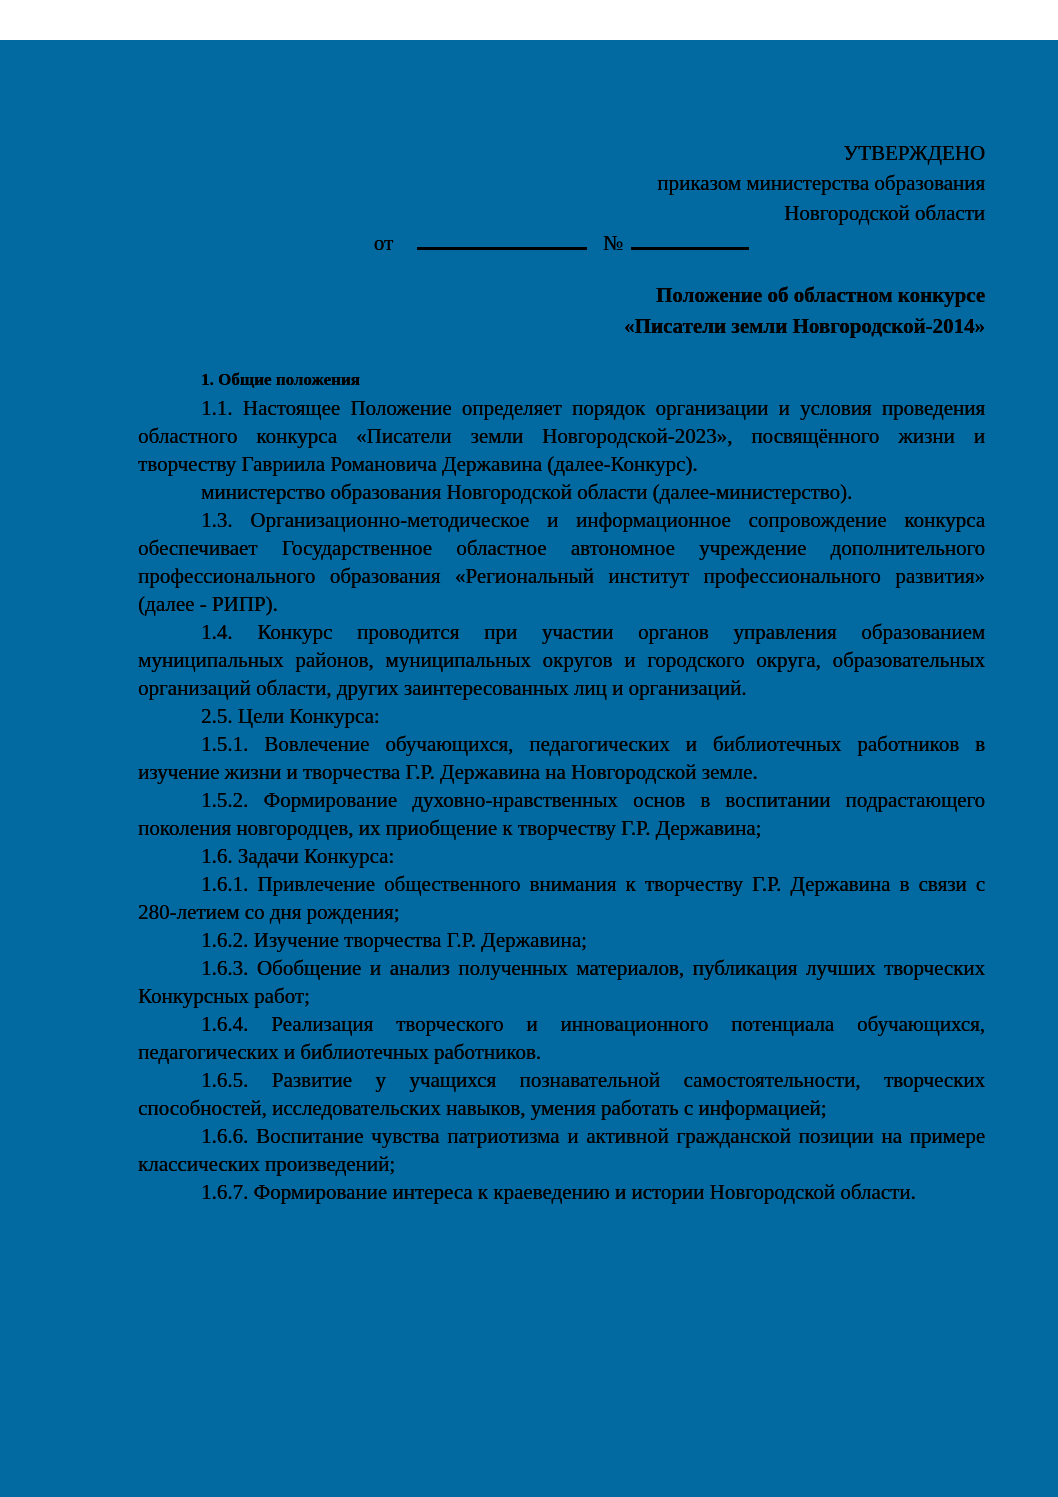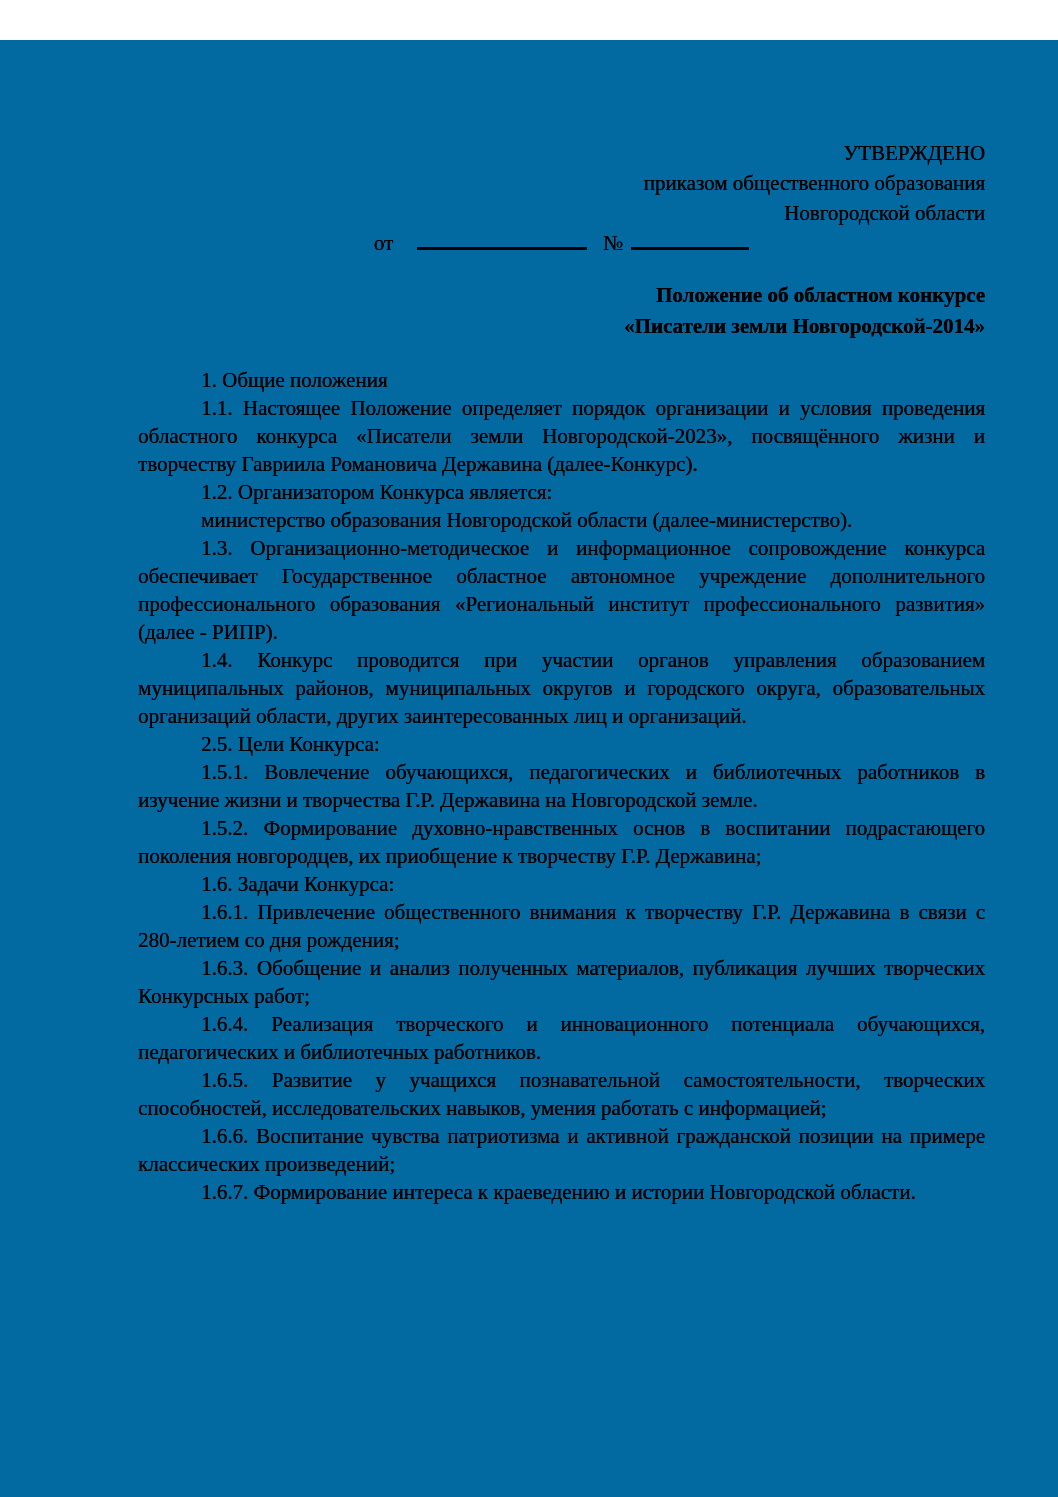--- a/index.html
+++ b/index.html
@@ -33,63 +33,63 @@
   .blank-date{ width:170px; margin-left:24px; margin-right:16px; }
   .blank-number{ width:118px; margin-left:8px; }
   .title{
     font-size:21px;
     font-weight:bold;
     text-align:right;
     line-height:31px;
     margin:22px 0 0 0;
   }
   .section-heading{
-    font-size:21px;
-    font-weight:normal;
+    font-size:17px;
+    font-weight:bold;
     line-height:28px;
     text-indent:63px;
     margin:24px 0 0 0;
   }
   p.body{
     margin:0;
     line-height:28px;
     text-align:justify;
     text-indent:63px;
   }
 </style>
 </head>
 <body>
 
 <div class="page scan-ink">
 
   <div class="approval">
     <div>УТВЕРЖДЕНО</div>
-    <div>приказом общественного образования</div>
+    <div>приказом министерства образования</div>
     <div>Новгородской области</div>
     <div class="approval-form">
       <span>от</span><span class="blank blank-date"></span><span>№</span><span class="blank blank-number"></span>
     </div>
   </div>
 
   <h1 class="title">
     <span>Положение об областном конкурсе</span><br>
     <span>«Писатели земли Новгородской-2014»</span>
   </h1>
 
   <h2 class="section-heading">1. Общие положения</h2>
 
   <p class="body">1.1. Настоящее Положение определяет порядок организации и условия проведения  областного конкурса «Писатели земли Новгородской-2023», посвящённого жизни и творчеству Гавриила Романовича Державина (далее-Конкурс).</p>
-  <p class="body">1.2. Организатором Конкурса является:</p>
   <p class="body">министерство образования Новгородской области (далее-министерство).</p>
   <p class="body">1.3. Организационно-методическое и информационное  сопровождение конкурса обеспечивает  Государственное областное автономное учреждение дополнительного профессионального образования «Региональный институт профессионального развития» (далее - РИПР).</p>
   <p class="body">1.4. Конкурс  проводится при участии органов управления образованием муниципальных районов, муниципальных округов и городского округа, образовательных организаций области, других заинтересованных лиц и организаций.</p>
   <p class="body">2.5. Цели Конкурса:</p>
   <p class="body">1.5.1.  Вовлечение обучающихся, педагогических и библиотечных работников в изучение жизни и творчества  Г.Р. Державина на Новгородской земле.</p>
   <p class="body">1.5.2. Формирование духовно-нравственных основ в воспитании подрастающего поколения новгородцев, их приобщение к творчеству  Г.Р. Державина;</p>
   <p class="body">1.6. Задачи Конкурса:</p>
   <p class="body">1.6.1. Привлечение общественного внимания к творчеству Г.Р. Державина в связи с 280-летием со дня рождения;</p>
+  <p class="body">1.6.2. Изучение творчества Г.Р. Державина;</p>
   <p class="body">1.6.3. Обобщение и анализ полученных материалов, публикация лучших творческих Конкурсных работ;</p>
   <p class="body">1.6.4. Реализация  творческого и инновационного потенциала обучающихся, педагогических и библиотечных работников.</p>
   <p class="body">1.6.5. Развитие у учащихся познавательной самостоятельности, творческих способностей, исследовательских навыков, умения работать с информацией;</p>
   <p class="body">1.6.6.  Воспитание чувства патриотизма и активной гражданской позиции на примере классических произведений;</p>
   <p class="body">1.6.7.  Формирование интереса к краеведению и истории Новгородской области.</p>
 
 </div>
 
 </body></html>

